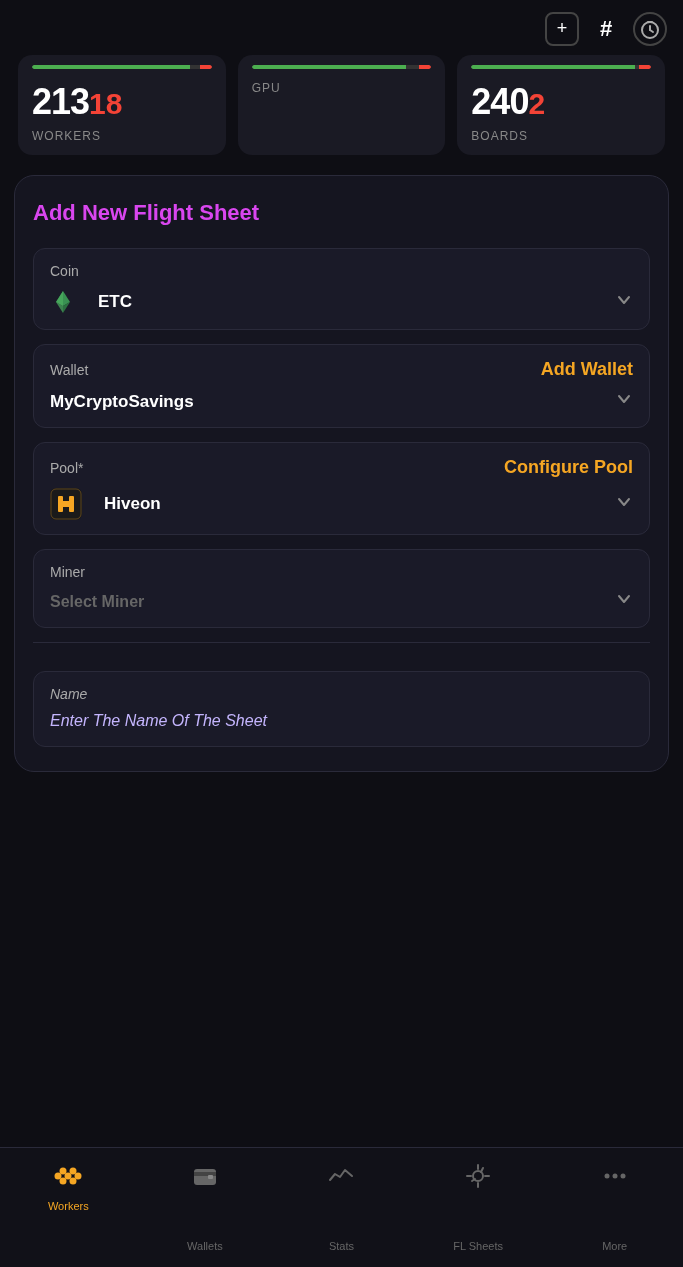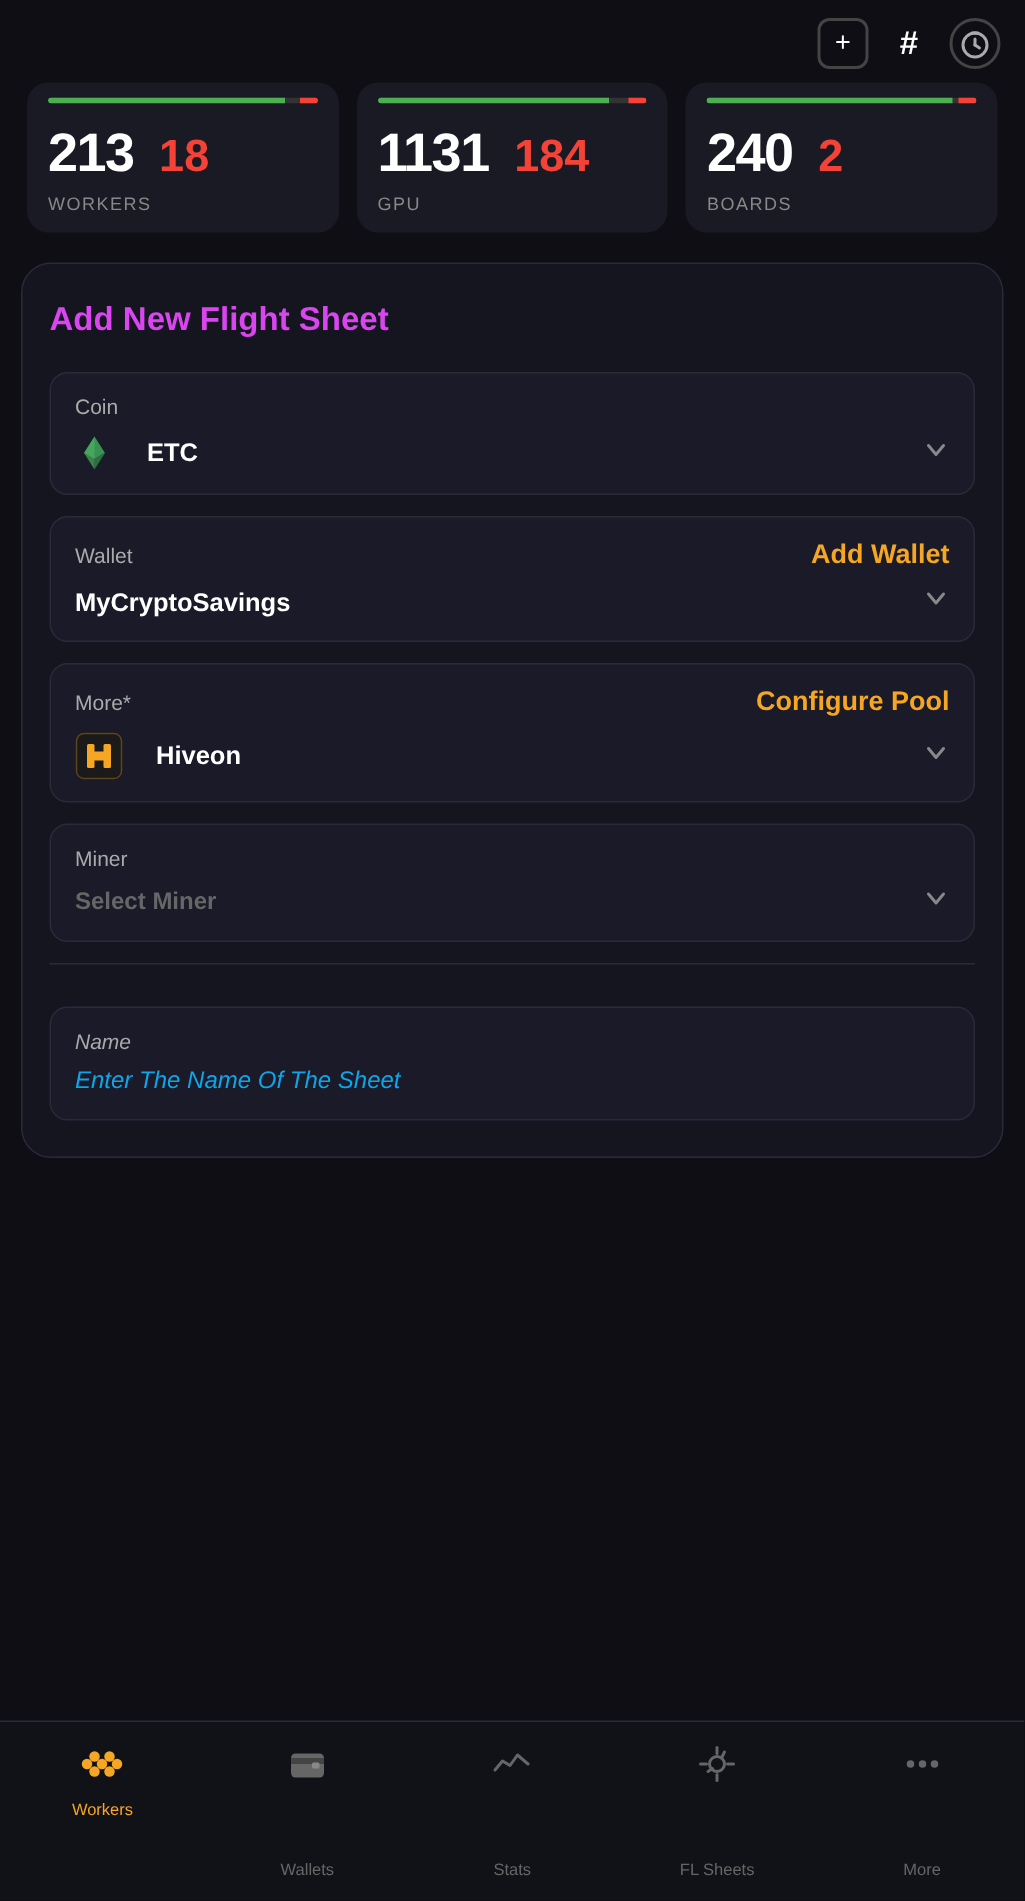--- a/index.html
+++ b/index.html
@@ -92,21 +92,21 @@
       position: absolute;
       top: 0; right: 0; bottom: 0;
       background: #f44336;
       border-radius: 0 2px 2px 0;
       width: 12px;
     }
 
     .stat-numbers {
       display: flex;
       align-items: baseline;
-      gap: 17px;
+      gap: 0;
       margin-bottom: 6px;
     }
 
     .stat-main {
       font-size: 36px;
       font-weight: 700;
       color: #ffffff;
       letter-spacing: -1px;
     }
 
@@ -208,21 +208,21 @@
       background: #1a1a28;
       border-radius: 12px;
       padding: 14px 16px 16px;
       border: 1px solid #2a2a3a;
       margin-top: 28px;
       font-style: italic;
     }
 
     .name-input-placeholder {
       font-size: 16px;
-      color: #0ea5e9;
+      color: #c4b5fd;
       margin-top: 8px;
     }
 
     
     .bottom-nav {
       position: absolute;
       bottom: 0;
       left: 0;
       right: 0;
       height: 120px;
@@ -304,24 +304,20 @@
     </div>
     <div class="stat-label">WORKERS</div>
   </div>
 
   <div class="stat-card">
     <div class="stat-bar">
       <div class="stat-bar-bg"></div>
       <div class="stat-bar-green" style="width:86%"></div>
       <div class="stat-bar-red"></div>
     </div>
-    <div class="stat-numbers">
-      <span class="stat-main">1131</span>
-      <span class="stat-alert">184</span>
-    </div>
     <div class="stat-label">GPU</div>
   </div>
 
   <div class="stat-card">
     <div class="stat-bar">
       <div class="stat-bar-bg"></div>
       <div class="stat-bar-green" style="width:91%"></div>
       <div class="stat-bar-red"></div>
     </div>
     <div class="stat-numbers">
@@ -368,21 +364,21 @@
       <span class="chevron-down">
         <svg width="18" height="18" viewBox="0 0 18 18" fill="none">
           <polyline points="4,6 9,12 14,6" stroke="#888" stroke-width="2" stroke-linecap="round" stroke-linejoin="round" fill="none"></polyline>
         </svg>
       </span>
     </div>
   </div>
 
   <div class="form-section">
     <div class="form-section-header">
-      <span class="form-section-label" style="margin-bottom:0">More*</span>
+      <span class="form-section-label" style="margin-bottom:0">Pool*</span>
       <span class="form-action-link">Configure Pool</span>
     </div>
     <div class="form-select-row">
       <div class="form-select-value">
 
         <svg width="32" height="32" viewBox="0 0 32 32">
           <rect width="32" height="32" rx="6" fill="#1a1a1a"></rect>
           <rect x="1" y="1" width="30" height="30" rx="5" fill="none" stroke="#f5a623" stroke-width="1" opacity="0.3"></rect>
 
           <rect x="8" y="8" width="5" height="16" rx="1" fill="#f5a623"></rect>

